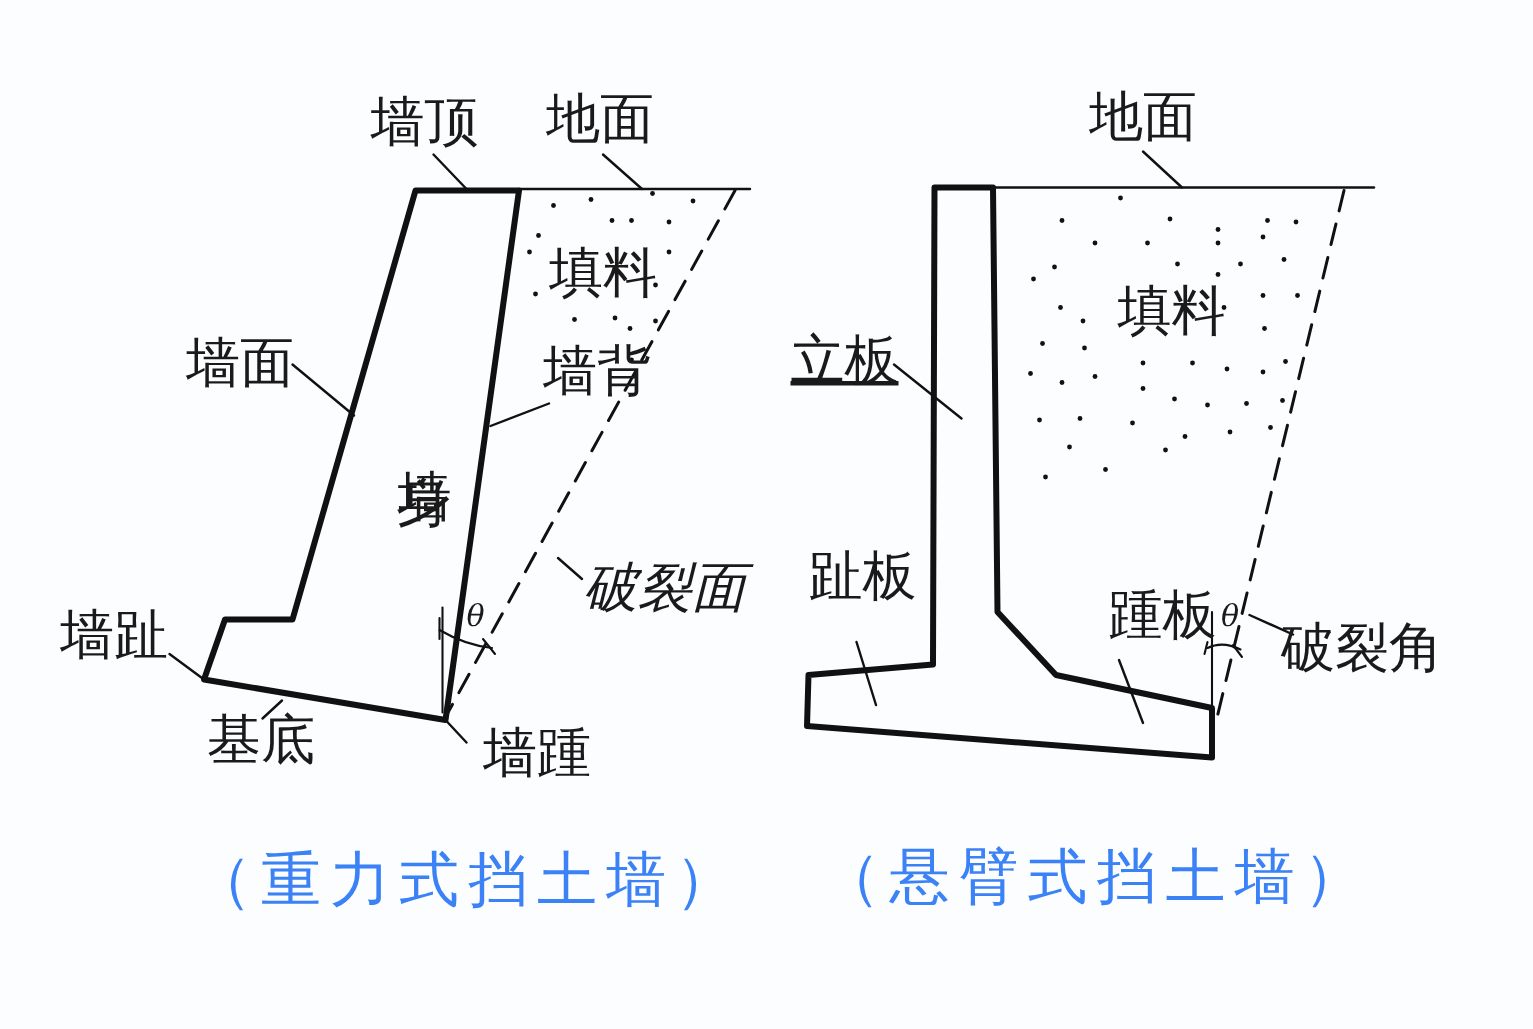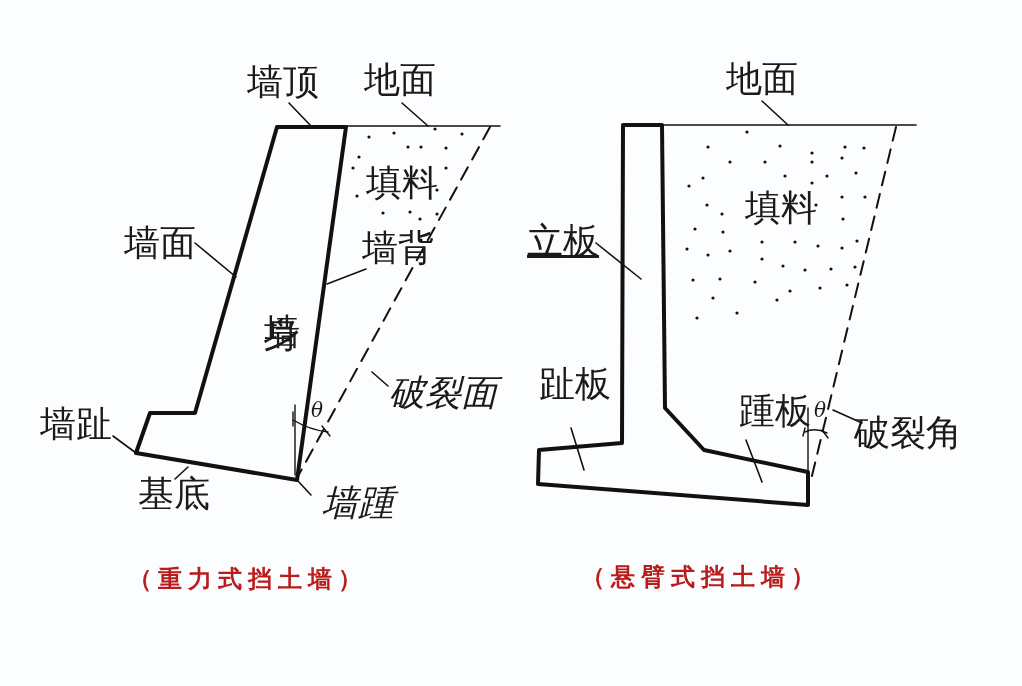--- a/index.html
+++ b/index.html
@@ -1,19 +1,19 @@
 <!DOCTYPE html>
 <html><head>
 <meta charset="utf-8">
 <style>
   html, body { margin: 0; padding: 0; background: #fcfdff; }
   body { width: 1022px; height: 686px; overflow: hidden; position: relative; font-family: "DejaVu Sans", sans-serif; }
   #diagram { position: absolute; left: 0; top: 0; }
   .lbl { position: absolute; font-family: "DejaVu Sans", sans-serif; font-size: 36px; color: #1a1a1a; line-height: 1; white-space: nowrap; }
-  .cap { position: absolute; font-family: "DejaVu Sans", sans-serif; font-size: 24px; color: #b91c1c; letter-spacing: 6px; white-space: nowrap; line-height: 1; font-weight: bold; }
+  .cap { position: absolute; font-family: "DejaVu Sans", sans-serif; font-size: 40px; color: #3b82f6; letter-spacing: 6px; white-space: nowrap; line-height: 1; }
   .theta { position: absolute; font-family: "DejaVu Serif", serif; font-style: italic; font-size: 20px; color: #1a1a1a; line-height: 1; }
   .vert { writing-mode: vertical-rl; letter-spacing: 4px; }
 </style>
 </head>
 <body>
 
 <svg id="diagram" width="1022" height="686" viewBox="0 0 1022 686">
 
   <g fill="none" stroke="#111" stroke-linecap="round" stroke-linejoin="round">
 
@@ -135,23 +135,23 @@
 <span class="lbl" style="left:247px;top:64px;">墙顶</span>
 <span class="lbl" style="left:364px;top:62px;">地面</span>
 <span class="lbl" style="left:366px;top:165px;">填料</span>
 <span class="lbl" style="left:124px;top:225px;">墙面</span>
 <span class="lbl" style="left:362px;top:230px;">墙背</span>
 <span class="lbl vert" style="left:264px;top:284px;">墙身</span>
 <span class="lbl" style="left:389px;top:375px;font-style:italic;">破裂面</span>
 <span class="theta" style="left:311px;top:400px;">θ</span>
 <span class="lbl" style="left:40px;top:406px;">墙趾</span>
 <span class="lbl" style="left:138px;top:476px;">基底</span>
-<span class="lbl" style="left:322px;top:485px;font-style:italic;">墙踵</span>
+<span class="lbl" style="left:322px;top:485px;">墙踵</span>
 <span class="cap" style="left:128px;top:567px;">（重力式挡土墙）</span>
 
 <span class="lbl" style="left:726px;top:61px;">地面</span>
 <span class="lbl" style="left:745px;top:190px;">填料</span>
 <span class="lbl" style="left:527px;top:223px;text-decoration:underline;">立板</span>
 <span class="lbl" style="left:539px;top:366px;font-family:Liberation Serif, serif;">趾板</span>
 <span class="lbl" style="left:717px;top:393px;margin-left:22px;">踵板</span>
 <span class="theta" style="left:814px;top:400px;">θ</span>
 <span class="lbl" style="left:854px;top:415px;">破裂角</span>
-<span class="cap" style="left:547px;top:565px;margin-left:34px;">（悬臂式挡土墙）</span>
+<span class="cap" style="left:547px;top:565px;">（悬臂式挡土墙）</span>
 
 </body></html>

